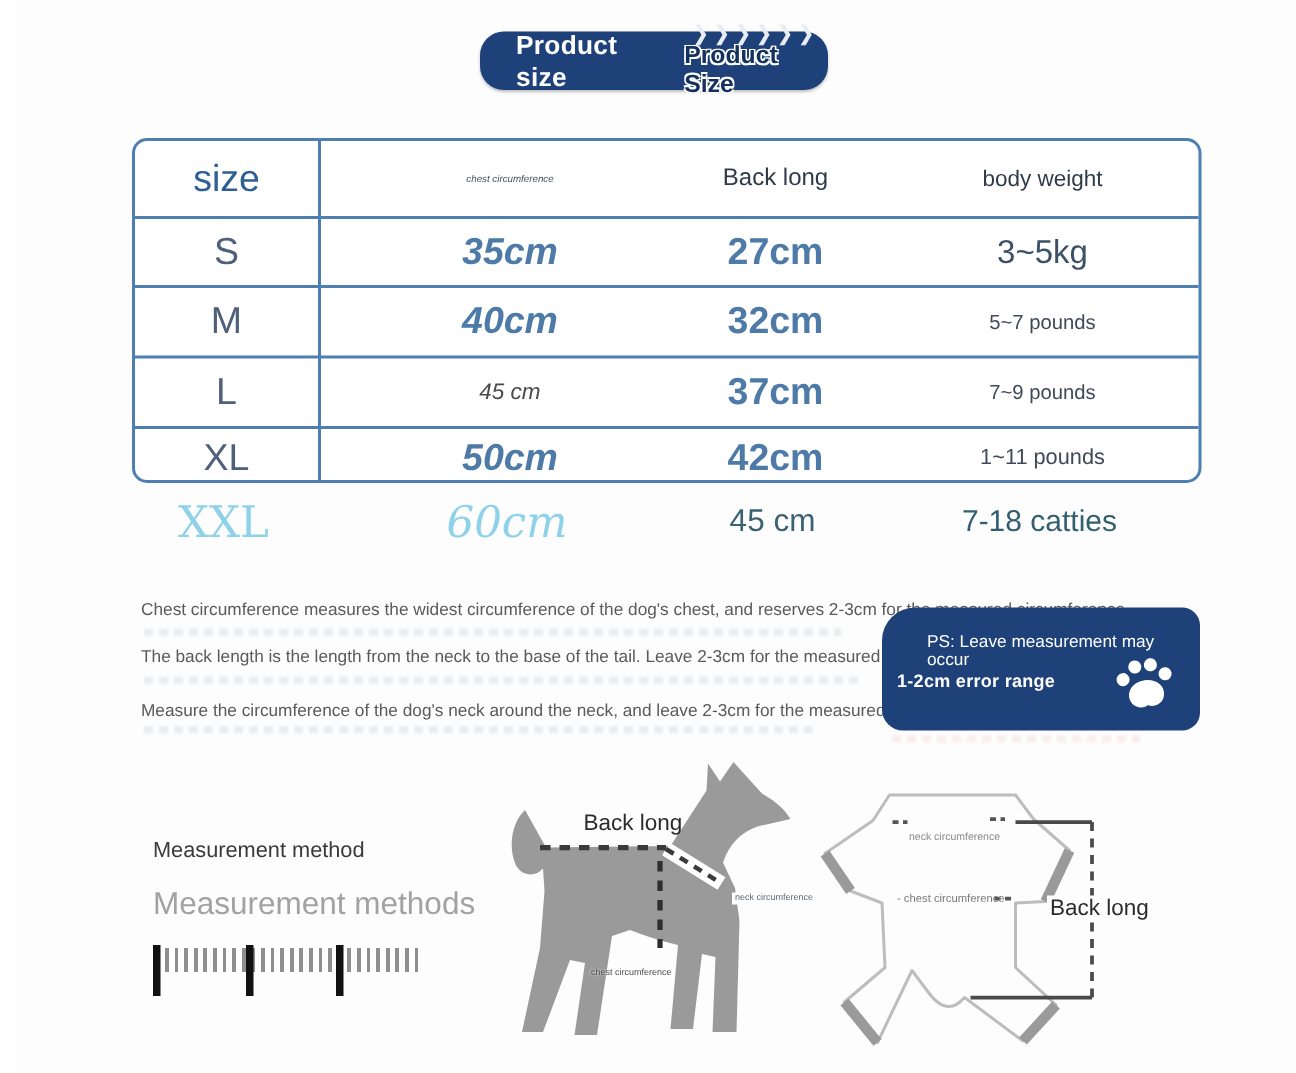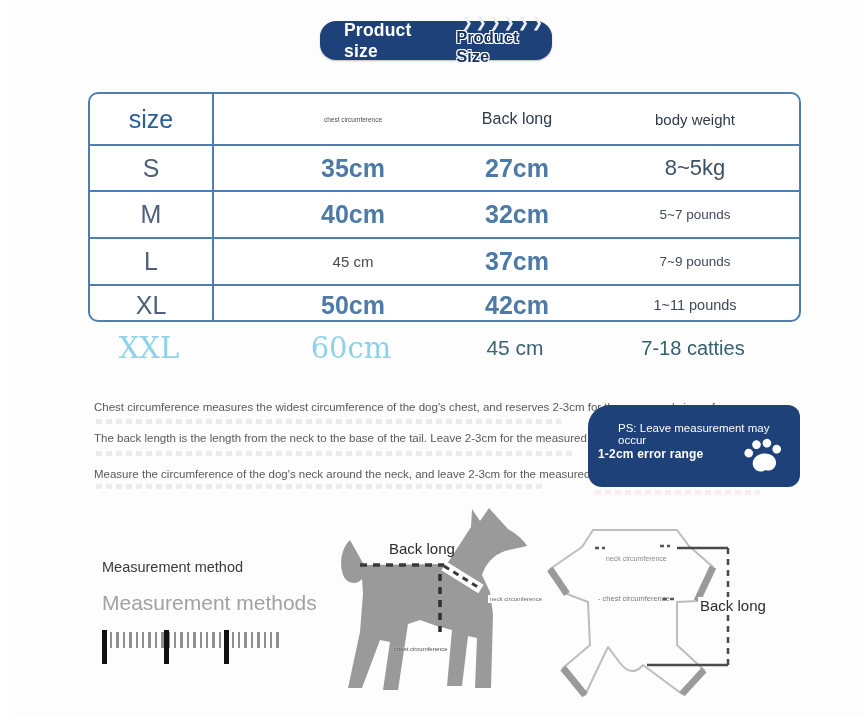--- a/index.html
+++ b/index.html
@@ -17,21 +17,21 @@
     text-shadow:-1px -1px 0 #fff,1px -1px 0 #fff,-1px 1px 0 #fff,1px 1px 0 #fff,0 1px 0 #fff,0 -1px 0 #fff;}
 
   
   .size-table{position:absolute;left:78px;top:92px;width:713px;height:230px;
               border:2px solid #4d7fb3;border-radius:10px;background:#ffffff;box-sizing:border-box;}
   .vdiv{position:absolute;left:122px;top:0;bottom:0;width:2px;background:#4d7fb3;}
   .trow{position:relative;padding-left:40px;}
   .trow + .trow{border-top:2px solid #4d7fb3;}
   .r-head{height:50px;} .r-s{height:44px;} .r-m{height:45px;} .r-l{height:45px;} .r-xl{height:38px;}
   .cell{position:absolute;top:0;bottom:0;display:flex;align-items:center;justify-content:center;text-align:center;}
-  .c1{left:0;width:122px;} .c2{left:163px;width:200px;} .c3{left:327px;width:200px;} .c4{left:505px;width:200px;}
+  .c1{left:0;width:122px;} .c2{left:150px;width:200px;font-style:italic;} .c3{left:327px;width:200px;} .c4{left:505px;width:200px;}
   .h-size{font-size:25px;color:#2c5f93;font-weight:500;}
   .h-small{font-size:6.5px;color:#45505c;}
   .h-mid{font-size:16px;color:#2f3b49;font-weight:500;}
   .h-mid2{font-size:15px;color:#2f3b49;font-weight:500;}
   .t-label{font-size:25px;color:#4e607a;font-weight:500;}
   .t-val{font-size:25px;color:#4d7aa6;font-weight:600;}
   .t-kg{font-size:22px;color:#3d5166;font-weight:500;}
   .t-small{font-size:13.5px;color:#3f4a58;}
   .t-small2{font-size:14.5px;color:#3f4a58;}
   .t-chest-s{font-size:15px;color:#4a4a4a;}
@@ -98,21 +98,21 @@
       <span class="cell c1 h-size">size</span>
       <span class="cell c2 h-small">chest circumference</span>
       <span class="cell c3 h-mid">Back long</span>
       <span class="cell c4 h-mid2">body weight</span>
     </div>
 
     <div class="trow r-s">
       <span class="cell c1 t-label">S</span>
       <span class="cell c2 t-val">35cm</span>
       <span class="cell c3 t-val">27cm</span>
-      <span class="cell c4 t-kg">8~5kg</span>
+      <span class="cell c4 t-kg">3~5kg</span>
     </div>
 
     <div class="trow r-m">
       <span class="cell c1 t-label">M</span>
       <span class="cell c2 t-val">40cm</span>
       <span class="cell c3 t-val">32cm</span>
       <span class="cell c4 t-small">5~7 pounds</span>
     </div>
 
     <div class="trow r-l">

